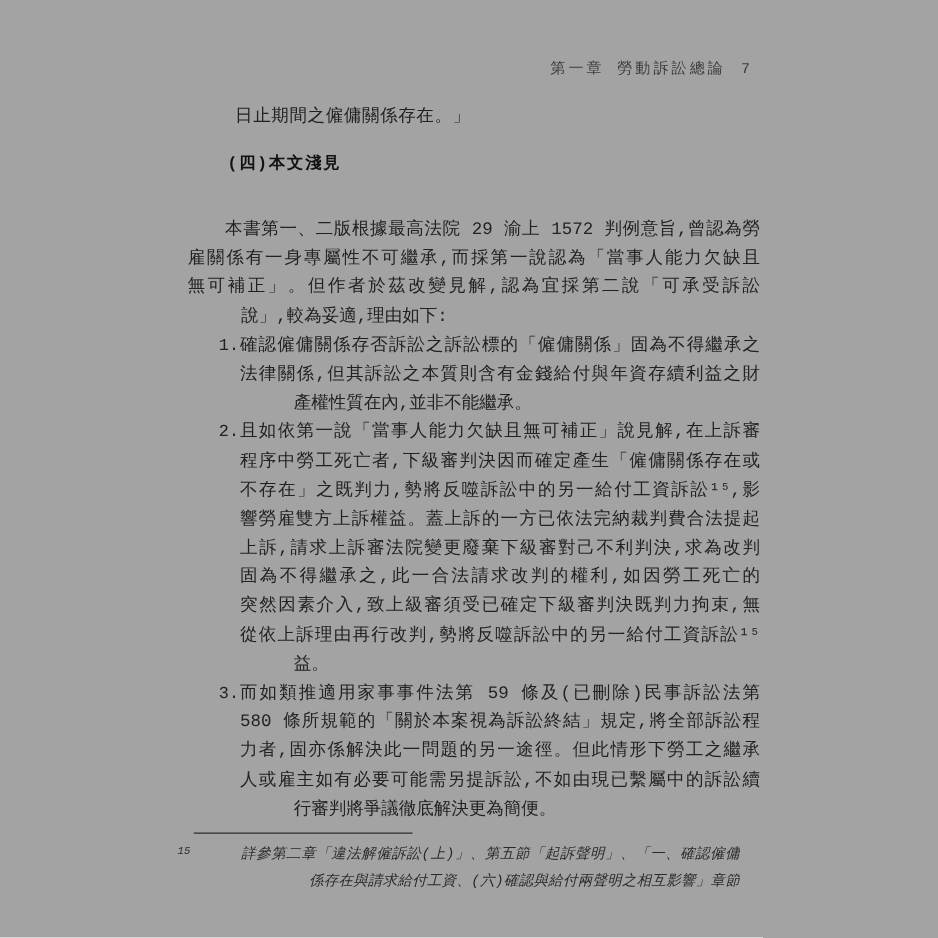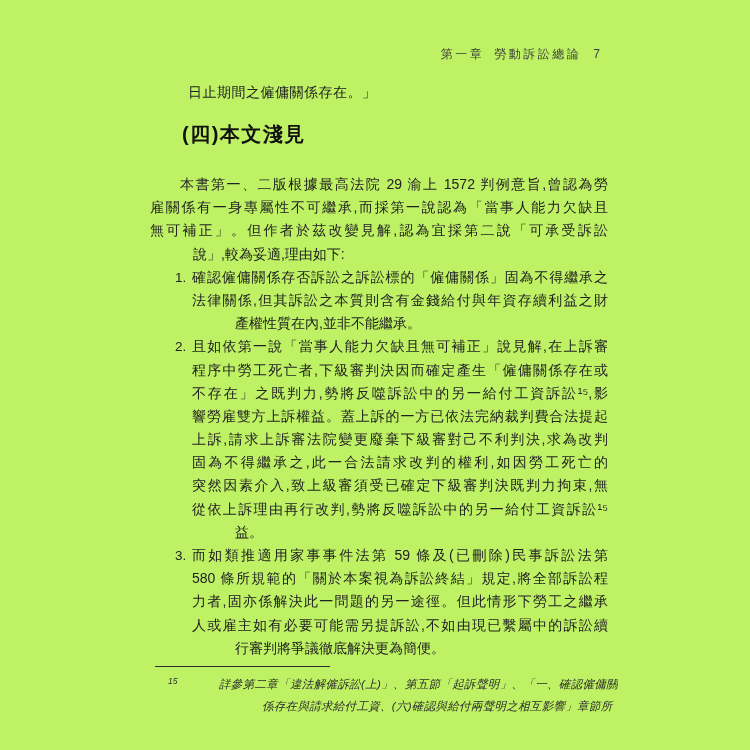--- a/index.html
+++ b/index.html
@@ -4,22 +4,22 @@
 <style>
   html, body {
     margin: 0;
     padding: 0;
     background: #ffffff;
   }
   .page {
     position: relative;
     width: 750px;
     height: 750px;
-    background: #bef264;
-    font-family: Liberation Sans, sans-serif;
+    background: #a3a3a3;
+    font-family: Liberation Mono, monospace;
     color: #222222;
     overflow: hidden;
   }
 
   
   .running-header {
     position: absolute;
     top: 46px;
     right: 150px;
     font-size: 12px;
@@ -38,21 +38,21 @@
     font-size: 14px;
     letter-spacing: 0.5px;
     white-space: nowrap;
   }
 
   
   .section-heading {
     position: absolute;
     top: 121px;
     left: 182px;
-    font-size: 20px;
+    font-size: 13px;
     font-weight: 700;
     color: #111111;
     letter-spacing: 1.5px;
     white-space: nowrap;
   }
 
   
   .body-col {
     position: absolute;
     left: 150px;
@@ -61,21 +61,21 @@
   }
   .line {
     height: 23.2px;
     line-height: 23.2px;
     font-size: 14px;
     text-align: justify;
     text-align-last: justify;
     overflow: hidden;
   }
   .line.last {
-    text-align: left;
+    text-align: right;
     text-align-last: left;
     padding-left: 43px;
   }
   .line.indent { text-indent: 30px; margin-top: 16px; }
 
   .list-item {
     position: relative;
     padding-left: 42px;
   }
   .item-number {
@@ -91,21 +91,21 @@
   .fn-rule {
     position: absolute;
     left: 155px;
     top: 666px;
     width: 175px;
     height: 0;
     border-top: 1.5px solid #2e2e2e;
   }
   .footnote {
     position: absolute;
-    left: 168px;
+    left: 142px;
     top: 673px;
     width: 450px;
     font-style: italic;
   }
   .fn-marker {
     position: absolute;
     left: 0;
     top: 3px;
     font-size: 8.5px;
     color: #2e2e2e;

